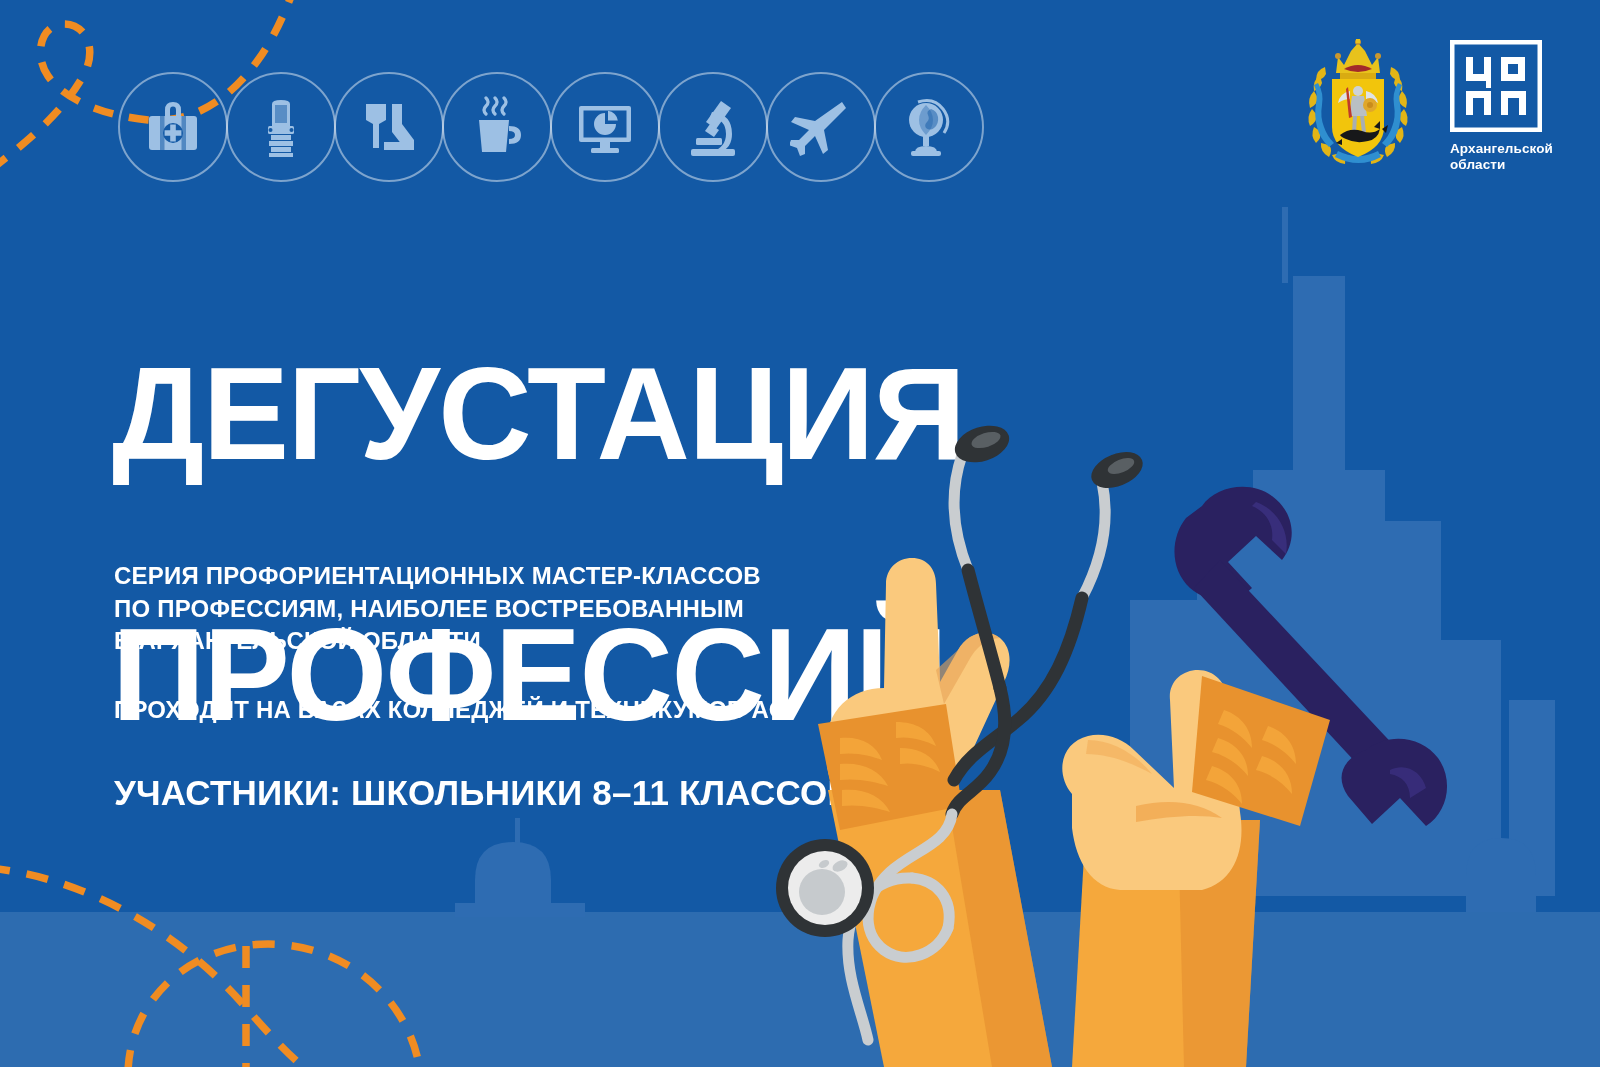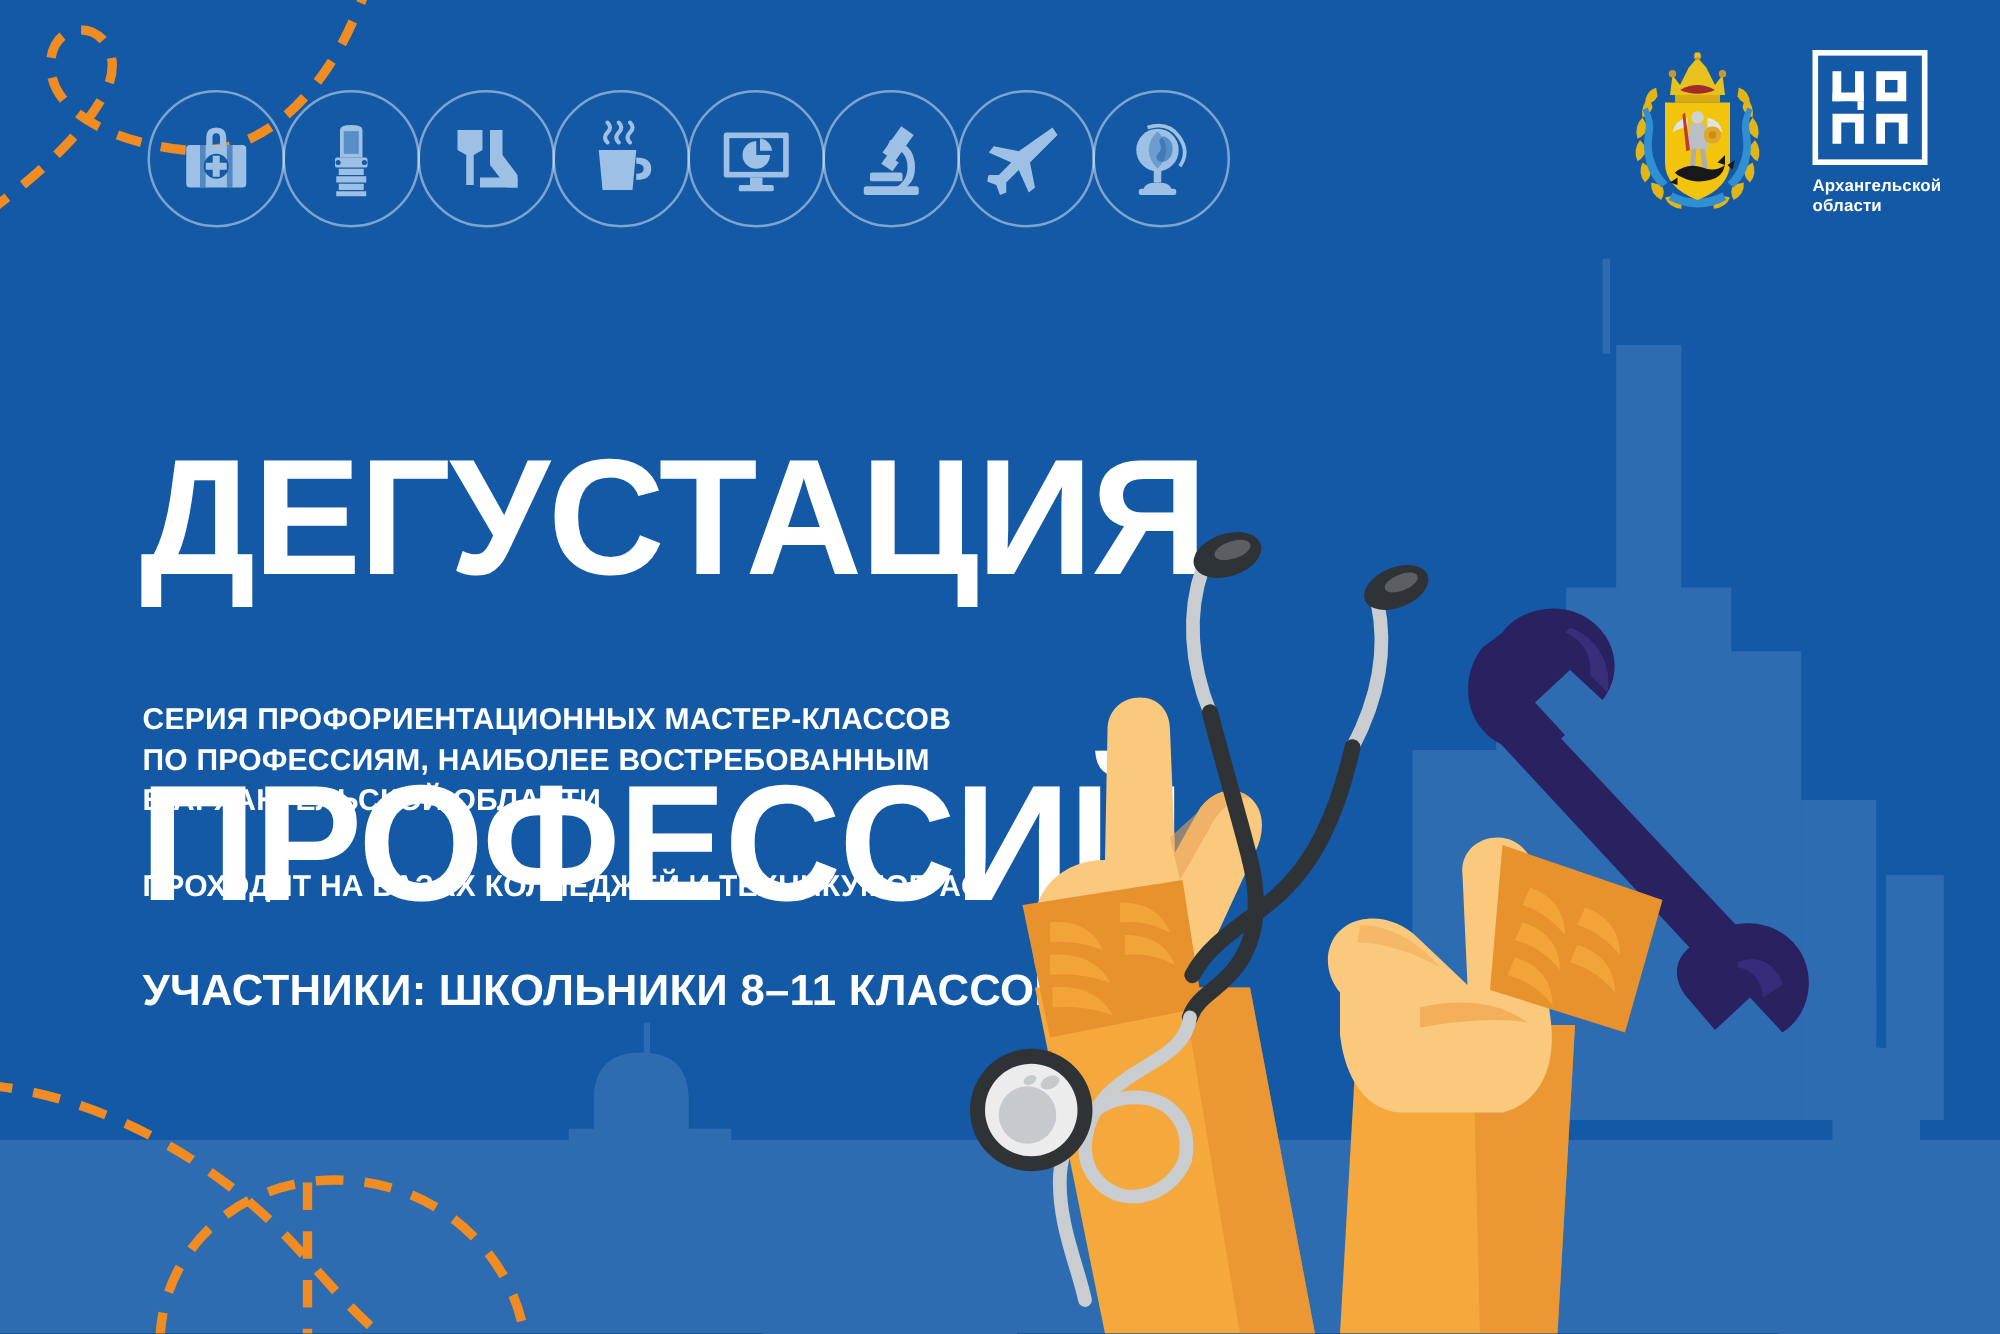--- a/index.html
+++ b/index.html
@@ -62,21 +62,21 @@
     margin-right: -2px;
   }
   .icon-badge svg { display: block; }
 
   
   .logo-row {
     position: absolute;
     right: 40px;
     top: 36px;
     display: flex;
-    align-items: flex-end;
+    align-items: center;
     gap: 38px;
   }
   .coa { width: 108px; height: 132px; }
   .copp-block {
     display: flex;
     flex-direction: column;
     align-items: flex-start;
     padding-top: 4px;
   }
   .copp-mark { width: 92px; height: 92px; }

